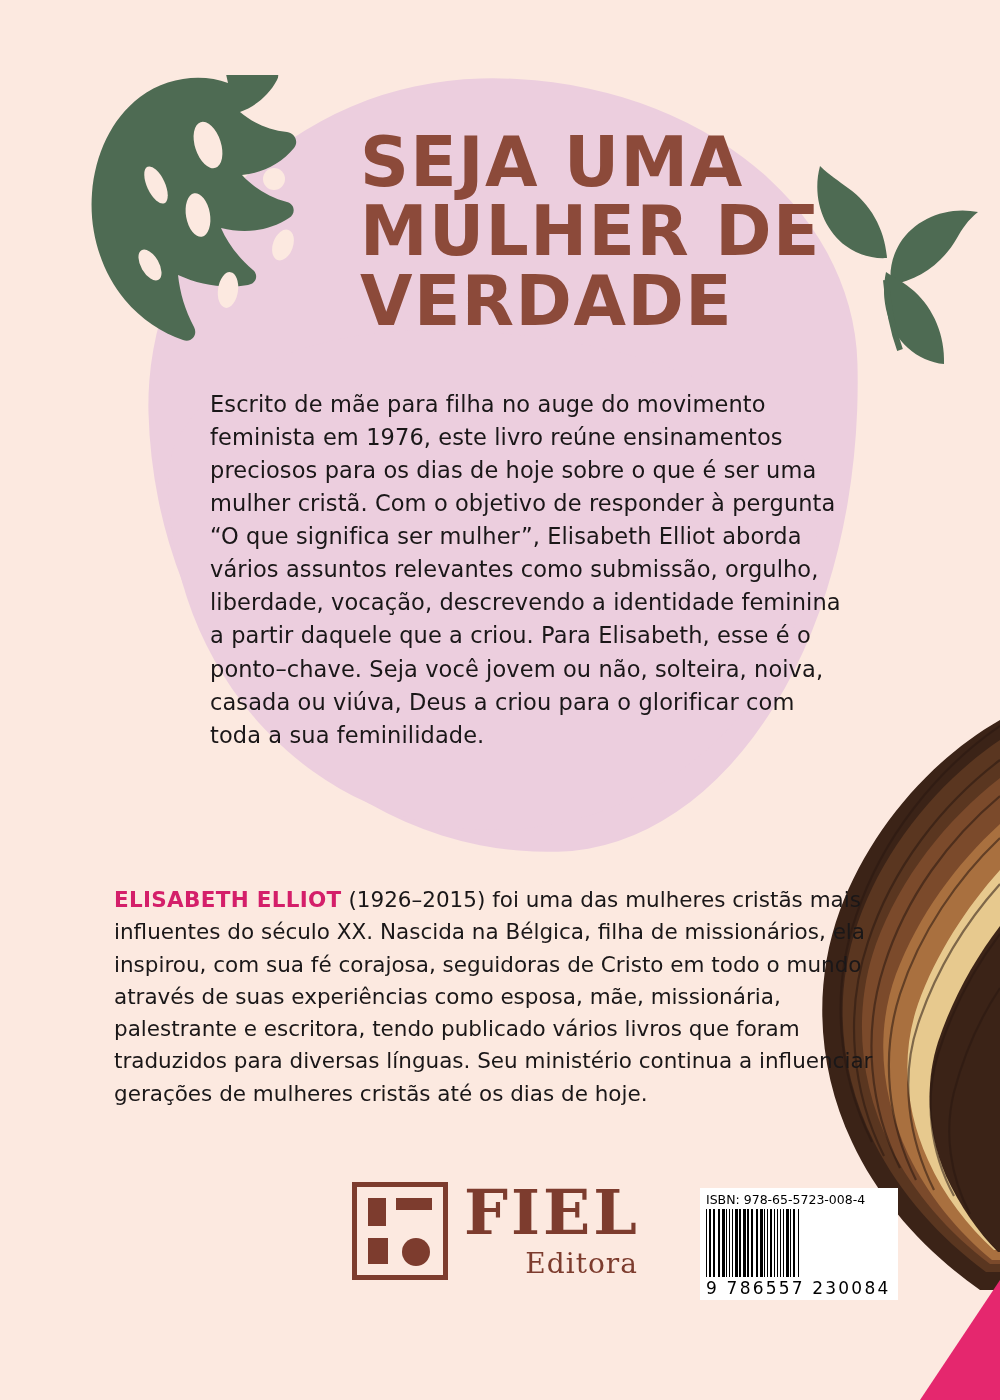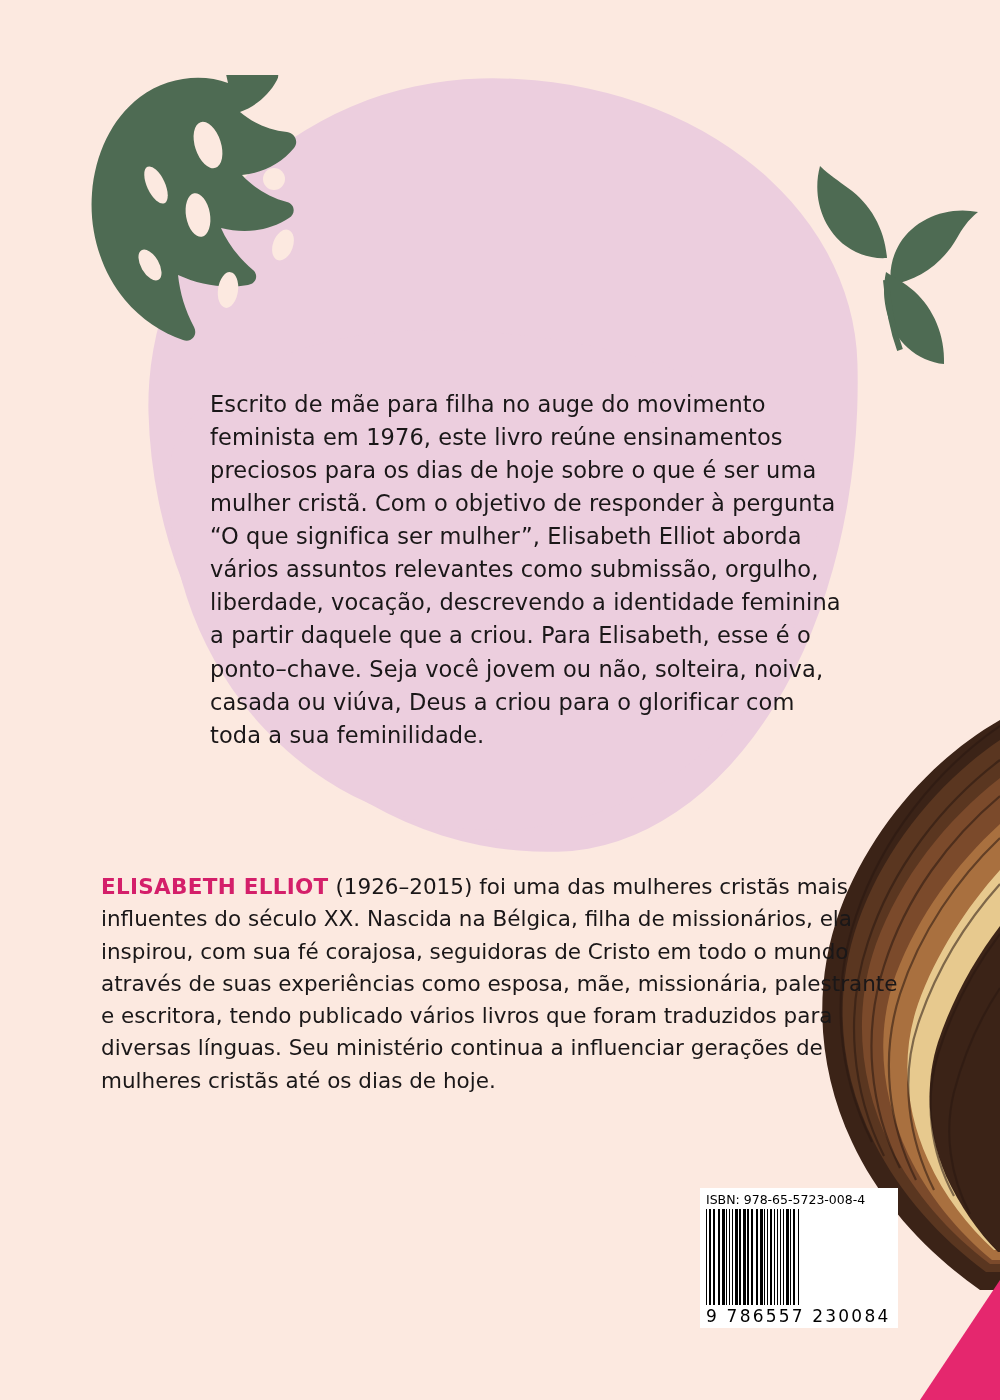--- a/index.html
+++ b/index.html
@@ -110,21 +110,21 @@
   .bio {
     position: absolute;
     left: 98px;
     top: 868px;
     width: 815px;
     font-family: "DejaVu Sans", sans-serif;
     font-size: 21.5px;
     line-height: 1.50;
     color: #1a1718;
   }
-  .bio p { margin: 3px; }
+  .bio p { margin: 16px; }
   .bio .author-name {
     color: #d41f6a;
     font-weight: 700;
     letter-spacing: 0.3px;
   }
 
   
   .publisher {
     position: absolute;
     left: 352px;
@@ -158,21 +158,21 @@
     margin-top: 6px;
     margin-right: 2px;
   }
 
   
   .barcode-box {
     position: absolute;
     left: 700px;
     top: 1188px;
     width: 198px;
-    height: 140px;
+    height: 112px;
     background: #ffffff;
     padding: 4px 6px 2px 6px;
     box-sizing: border-box;
     display: flex;
     flex-direction: column;
   }
   .isbn-label {
     font-family: "DejaVu Sans", sans-serif;
     font-size: 12.5px;
     color: #000;
@@ -245,29 +245,47 @@
         <path d="M330 76c-50 42-94 100-116 170-22 68-14 142 16 202"></path>
         <path d="M330 118c-42 40-80 94-100 156-20 62-12 130 16 186"></path>
         <path d="M330 164c-34 38-64 86-82 140-18 54-10 114 16 166"></path>
         <path d="M330 214c-26 34-48 76-62 120-14 46-8 98 16 142"></path>
         <path d="M330 268c-20 30-36 66-46 104-10 40-4 84 16 122"></path>
       </g>
       <path fill="#e5276e" d="M250 680 L330 560 L330 680 Z"></path>
     </g>
   </svg>
 
+  <div class="title-block">
+    <div class="title-line">SEJA UMA</div>
+    <div class="title-line">MULHER DE</div>
+    <div class="title-line">VERDADE</div>
+  </div>
 
   <div class="synopsis">
     <p>Escrito de mãe para filha no auge do movimento feminista em 1976, este livro reúne ensinamentos preciosos para os dias de hoje sobre o que é ser uma mulher cristã. Com o objetivo de responder à pergunta “O que significa ser mulher”, Elisabeth Elliot aborda vários assuntos relevantes como submissão, orgulho, liberdade, vocação, descrevendo a identidade feminina a partir daquele que a criou. Para Elisabeth, esse é o ponto–chave. Seja você jovem ou não, solteira, noiva, casada ou viúva, Deus a criou para o glorificar com toda a sua feminilidade.</p>
   </div>
 
   <div class="bio">
     <p><span class="author-name">ELISABETH ELLIOT</span><span> (1926–2015) foi uma das mulheres cristãs mais influentes do século XX. Nascida na Bélgica, filha de missionários, ela inspirou, com sua fé corajosa, seguidoras de Cristo em todo o mundo através de suas experiências como esposa, mãe, missionária, palestrante e escritora, tendo publicado vários livros que foram traduzidos para diversas línguas. Seu ministério continua a influenciar gerações de mulheres cristãs até os dias de hoje.</span></p>
   </div>
 
+  <div class="publisher">
+    <svg class="logo-mark" viewBox="0 0 96 98">
+      <rect x="2" y="2" width="92" height="94" fill="none" stroke="#7d3c2e" stroke-width="6"></rect>
+      <rect x="16" y="16" width="18" height="28" fill="#7d3c2e"></rect>
+      <rect x="44" y="16" width="36" height="12" fill="#7d3c2e"></rect>
+      <rect x="16" y="56" width="20" height="26" fill="#7d3c2e"></rect>
+      <circle cx="64" cy="70" r="14" fill="#7d3c2e"></circle>
+    </svg>
+    <div class="publisher-text">
+      <span class="publisher-name">FIEL</span>
+      <span class="publisher-sub">Editora</span>
+    </div>
+  </div>
 
   <div class="barcode-box">
     <div class="isbn-label">ISBN: 978-65-5723-008-4</div>
     <div class="bars" id="bars">
         <i style="width:1px;background:#000"></i>
         <i style="width:2px;background:transparent"></i>
         <i style="width:2px;background:#000"></i>
         <i style="width:2px;background:transparent"></i>
         <i style="width:2px;background:#000"></i>
         <i style="width:3px;background:transparent"></i>

